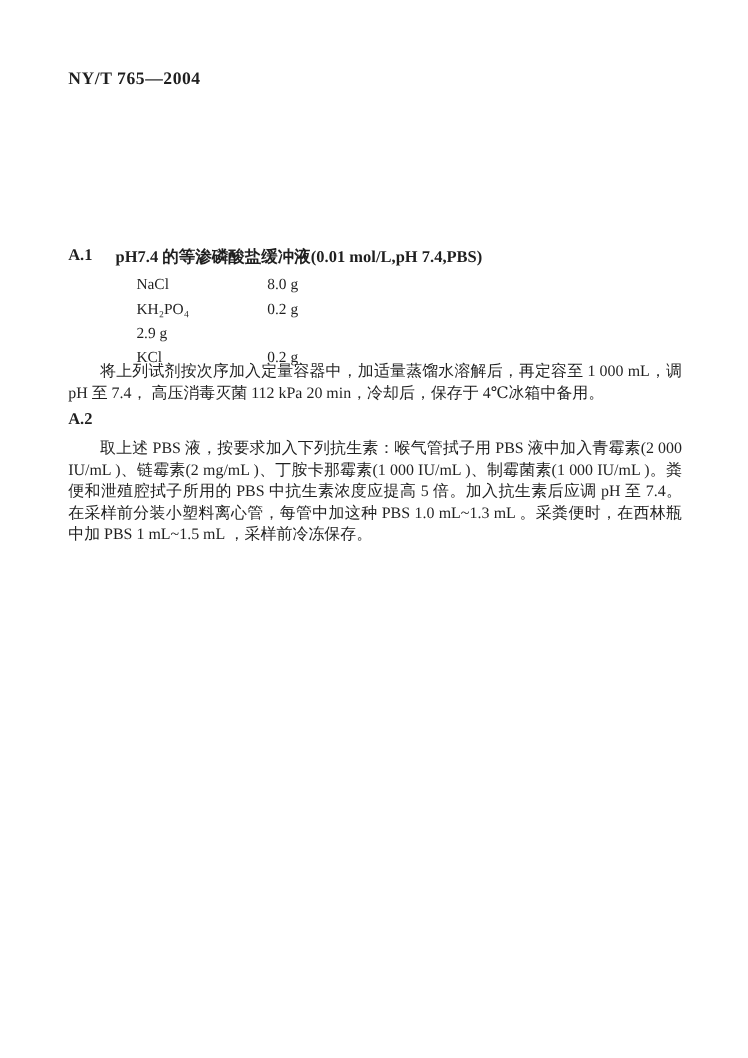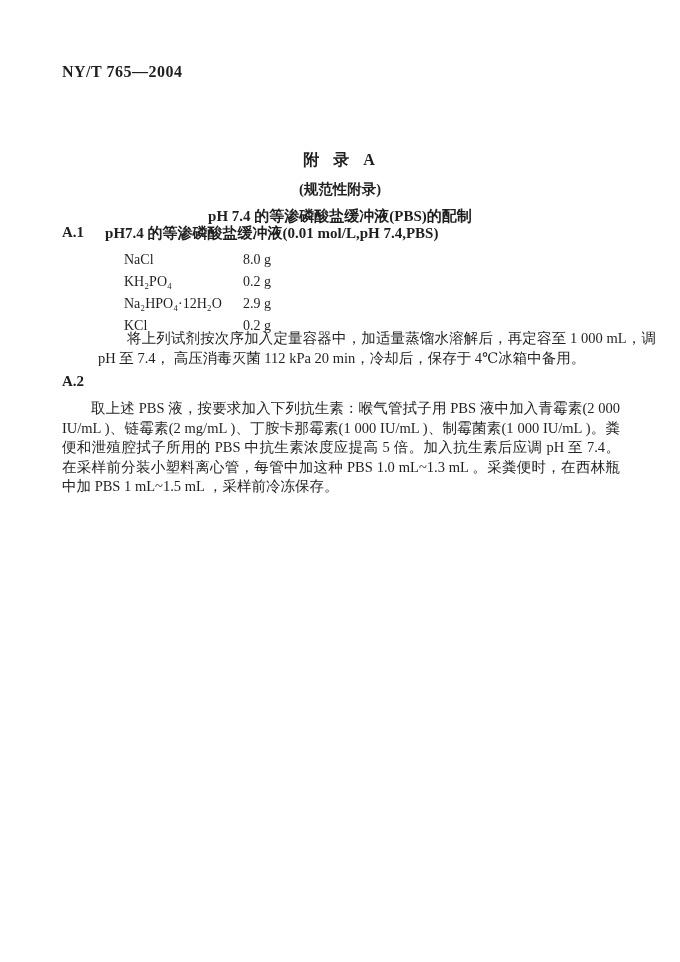--- a/index.html
+++ b/index.html
@@ -81,21 +81,21 @@
   .body-para {
     position: absolute;
     left: 62px;
     width: 558px;
     margin: 0;
     font-size: 14.5px;
     line-height: 19.5px;
     text-align: justify;
     text-indent: 2em;
   }
-  .para-a1 { top: 329px; margin-left: 36px; }
+  .para-a1 { top: 329px; }
   .para-a2 { top: 399px; }
   .page-number {
     position: absolute;
     top: 871px;
     left: 84px;
     font-size: 13.5px;
   }
   .scan-smudge {
     position: absolute;
     top: 894px;
@@ -108,42 +108,36 @@
     filter: blur(1px);
   }
 </style>
 </head>
 <body>
 
 <div class="page">
 
   <div class="doc-header">NY/T 765—2004</div>
 
-  <div class="appendix-block">
-    <div class="appendix-title">附  录  A</div>
-    <div class="appendix-subtitle">(规范性附录)</div>
-    <div class="appendix-heading">pH 7.4 的等渗磷酸盐缓冲液(PBS)的配制</div>
-  </div>
 
   <div class="section-heading section-a1">
     <span class="sec-num">A.1</span>
     <span class="sec-title">pH7.4 的等渗磷酸盐缓冲液(0.01 mol/L,pH 7.4,PBS)</span>
   </div>
 
   <div class="reagent-list">
     <div class="reagent-row">
       <span class="reagent-name">NaCl</span>
       <span class="reagent-amount">8.0 g</span>
     </div>
     <div class="reagent-row">
       <span class="reagent-name">KH₂PO₄</span>
       <span class="reagent-amount">0.2 g</span>
     </div>
     <div class="reagent-row">
-      <span class="reagent-name">Na₂HPO₄·12H₂O</span>
       <span class="reagent-amount">2.9 g</span>
     </div>
     <div class="reagent-row">
       <span class="reagent-name">KCl</span>
       <span class="reagent-amount">0.2 g</span>
     </div>
   </div>
 
   <p class="body-para para-a1">将上列试剂按次序加入定量容器中，加适量蒸馏水溶解后，再定容至 1 000 mL，调 pH 至 7.4， 高压消毒灭菌 112 kPa 20 min，冷却后，保存于 4℃冰箱中备用。</p>
 

